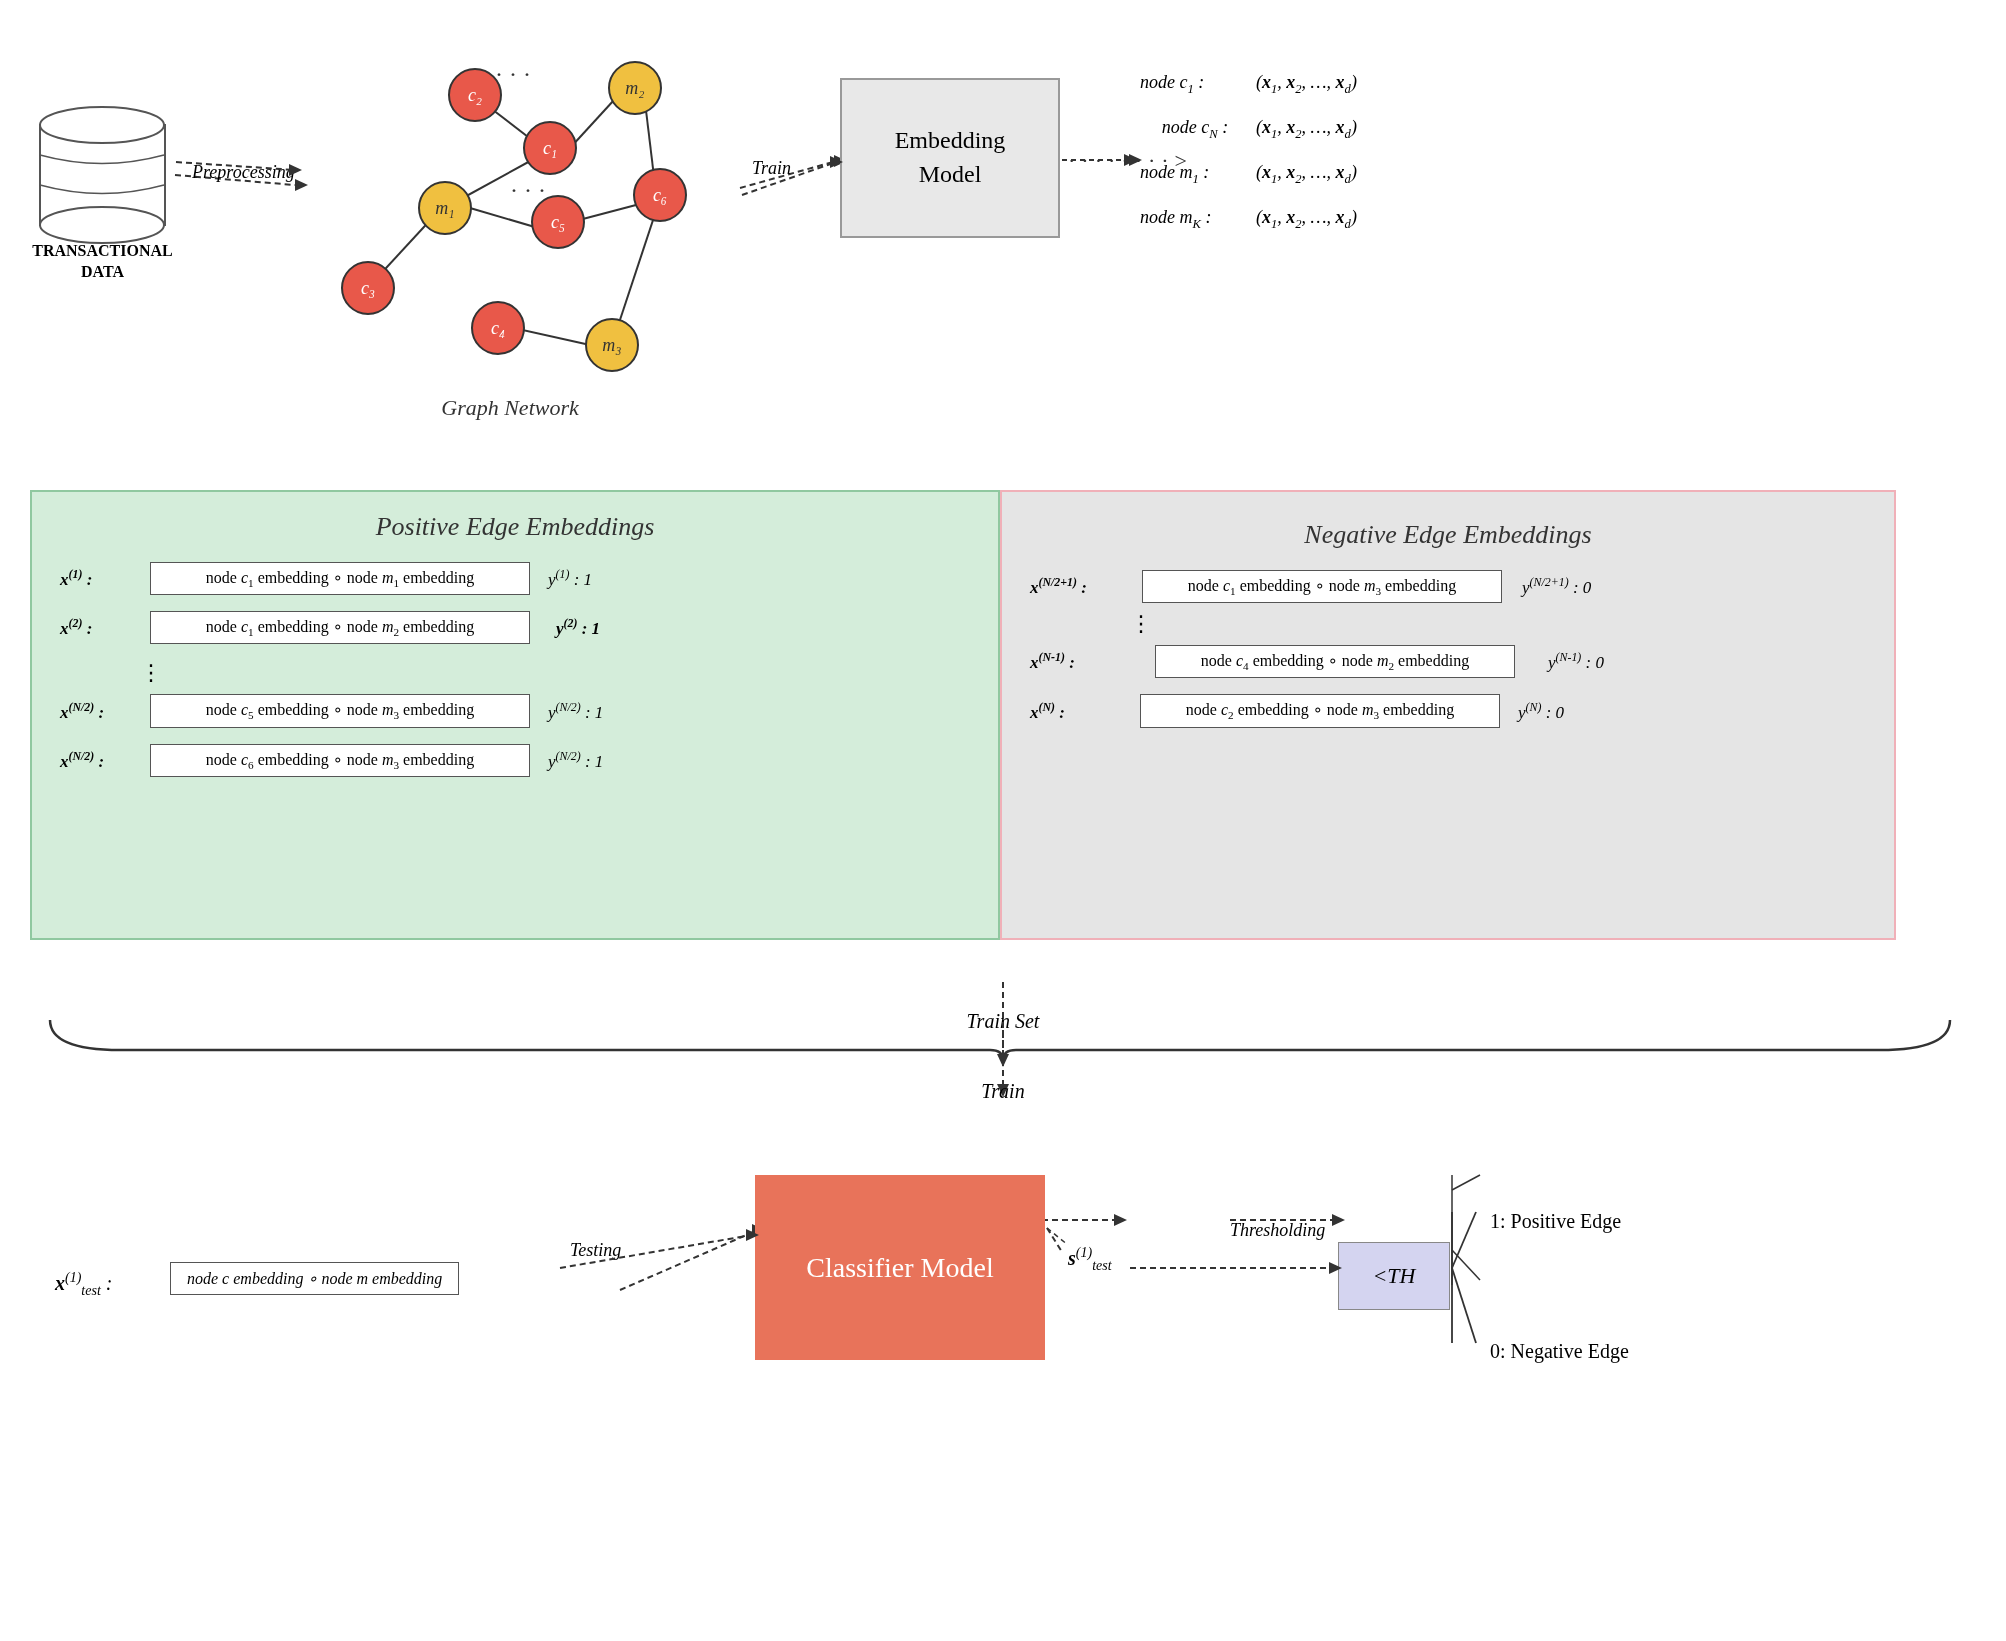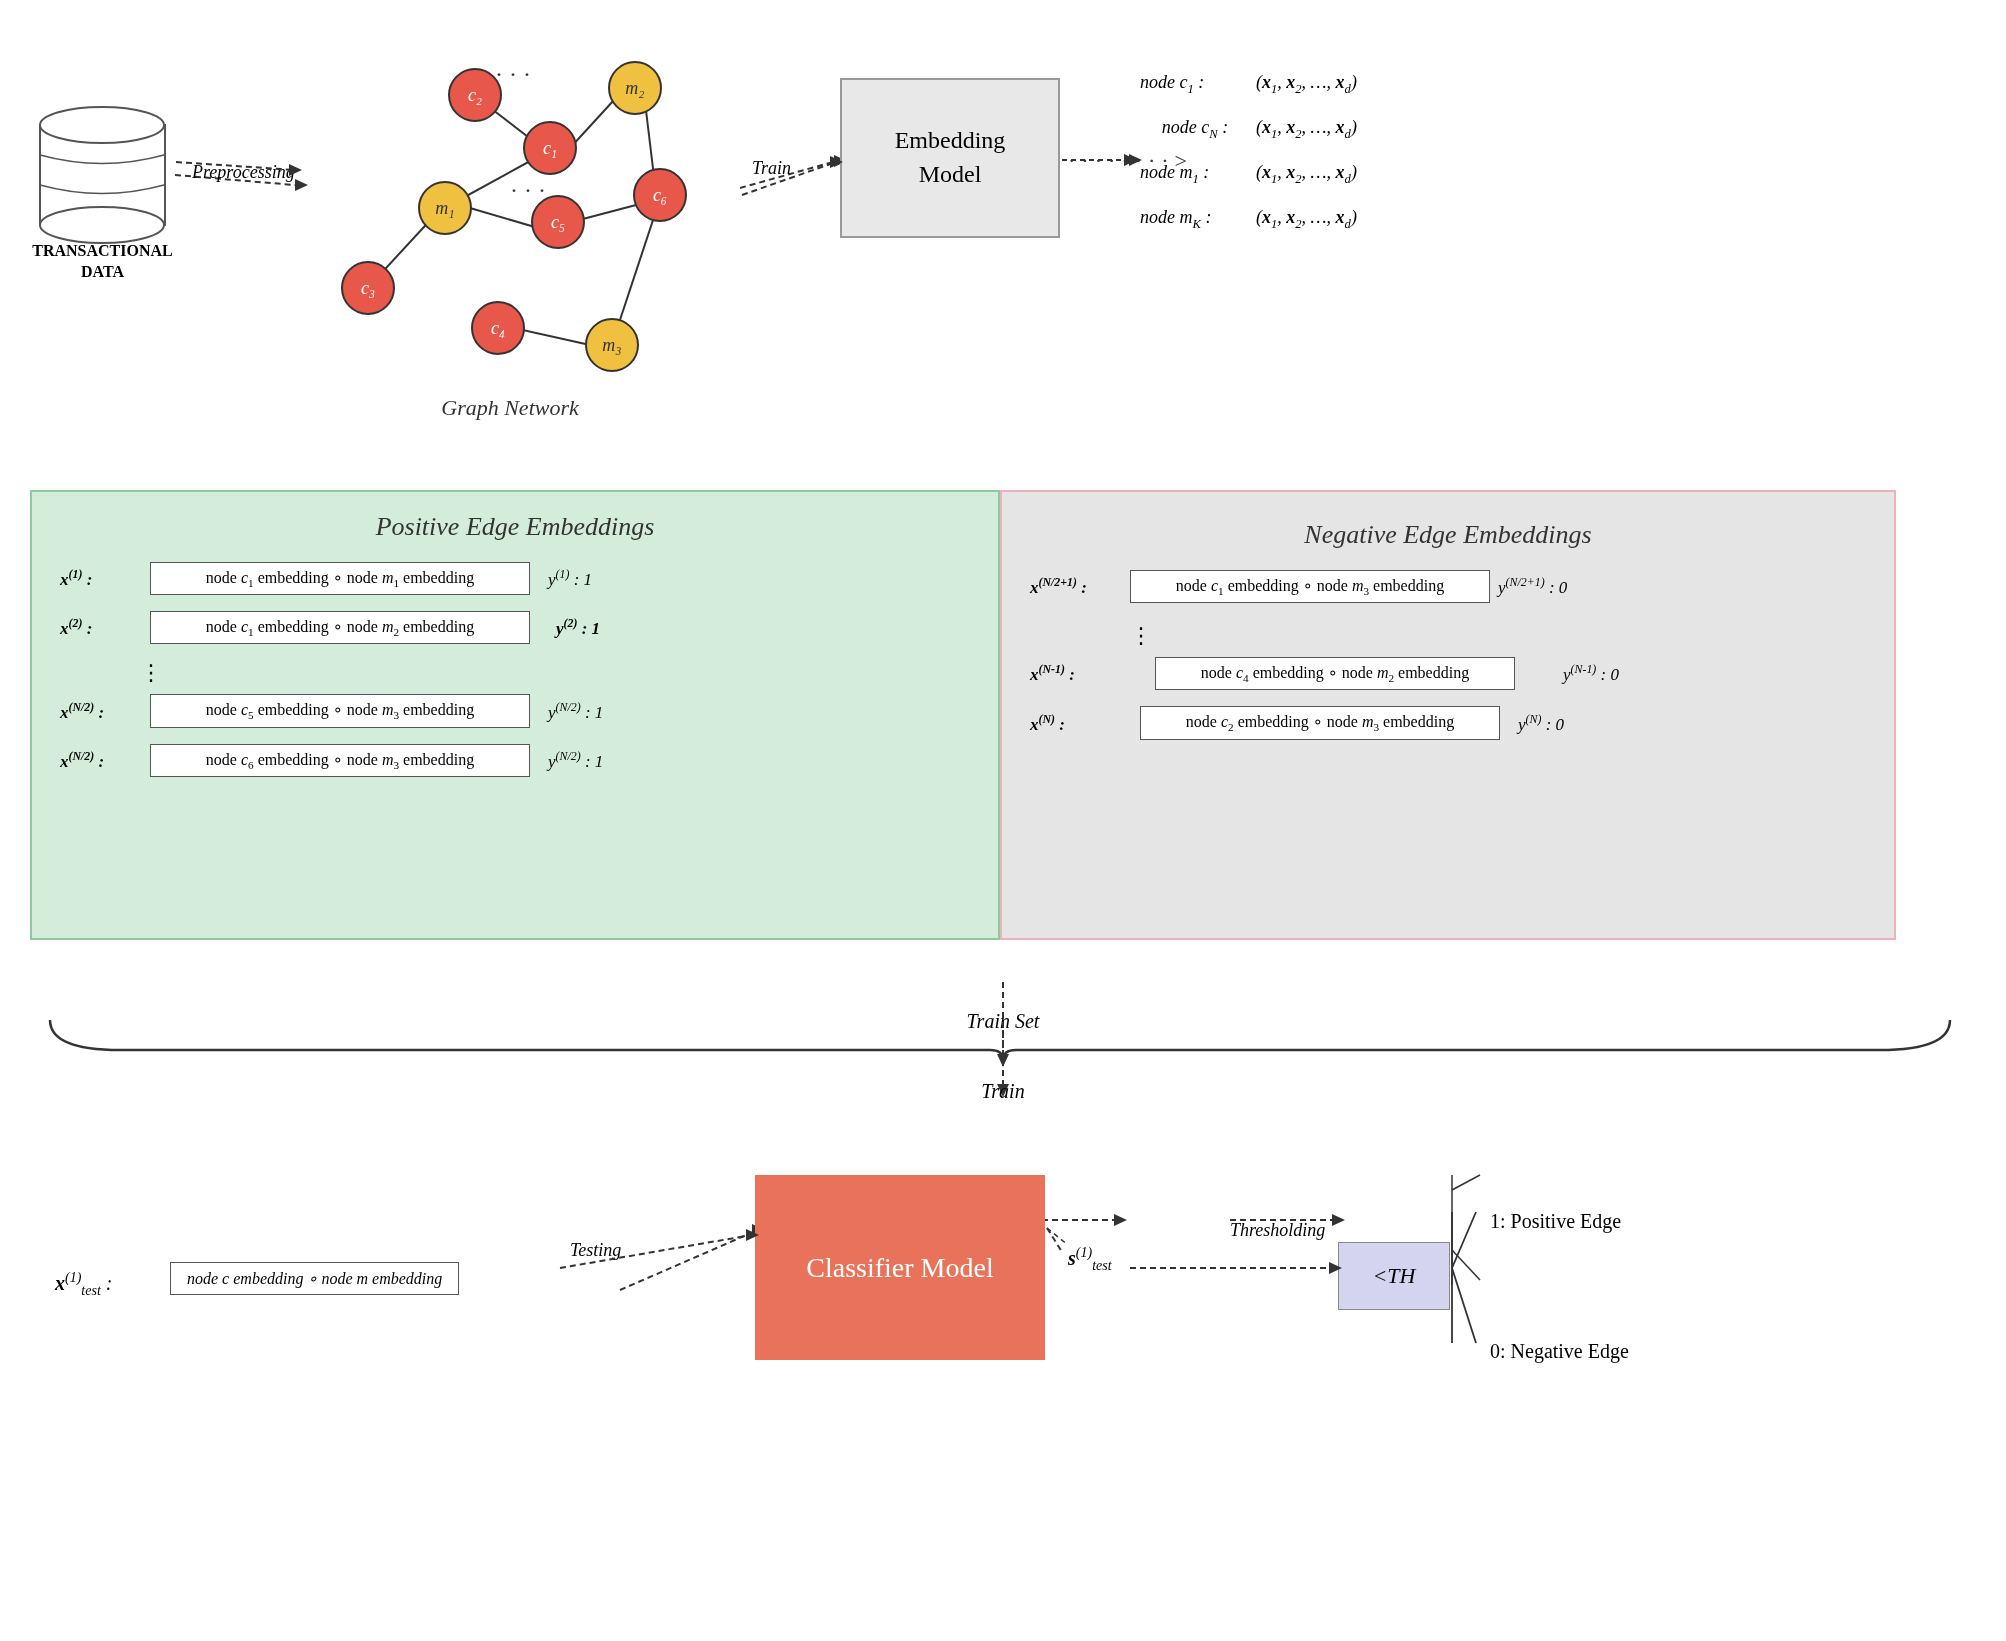--- a/index.html
+++ b/index.html
@@ -213,37 +213,37 @@
       </div>
       <span style="margin-left:8px; font-style:italic;"><i>y</i><sup>(<i>N</i>/2)</sup> : 1</span>
     </div>
   </div>
 
   <div style="position:absolute; top:490px; left:1000px; width:896px; min-height:450px; background:#e5e5e5; border:2px solid #f0b0b8; padding:28px 28px;">
     <div style="text-align:center; font-size:26px; font-style:italic; margin-bottom:20px; color:#333;">
       Negative Edge Embeddings
     </div>
 
-    <div style="display:flex; align-items:center; gap:0; margin-bottom:20px; font-size:17px;">
+    <div style="display:flex; align-items:center; gap:12px; margin-bottom:8px; font-size:17px;">
       <span style="font-style:italic; min-width:100px; font-weight:bold;"><i><b>x</b></i><sup>(<i>N</i>/2+1)</sup> :</span>
       <div style="border:1.5px solid #555; padding:5px 14px; background:white; min-width:360px; text-align:center; font-size:16px;">
         node <i>c</i><sub>1</sub> embedding ∘ node <i>m</i><sub>3</sub> embedding
       </div>
       <span style="margin-left:8px; font-style:italic;"><i>y</i><sup>(<i>N</i>/2+1)</sup> : 0</span>
     </div>
 
 
     <div style="font-size:22px; margin: 8px 0 8px 100px;">⋮</div>
 
     <div style="display:flex; align-items:center; gap:25px; margin-bottom:16px; font-size:17px;">
       <span style="font-style:italic; min-width:100px; font-weight:bold;"><i><b>x</b></i><sup>(<i>N</i>-1)</sup> :</span>
       <div style="border:1.5px solid #555; padding:5px 14px; background:white; min-width:360px; text-align:center; font-size:16px;">
         node <i>c</i><sub>4</sub> embedding ∘ node <i>m</i><sub>2</sub> embedding
       </div>
-      <span style="margin-left:23px; font-style:italic;"><i>y</i><sup>(<i>N</i>-1)</sup> : 0</span>
+      <span style="margin-left:8px; font-style:italic;"><i>y</i><sup>(<i>N</i>-1)</sup> : 0</span>
     </div>
 
     <div style="display:flex; align-items:center; gap:10px; margin-bottom:16px; font-size:17px;">
       <span style="font-style:italic; min-width:100px; font-weight:bold;"><i><b>x</b></i><sup>(<i>N</i>)</sup> :</span>
       <div style="border:1.5px solid #555; padding:5px 14px; background:white; min-width:360px; text-align:center; font-size:16px;">
         node <i>c</i><sub>2</sub> embedding ∘ node <i>m</i><sub>3</sub> embedding
       </div>
       <span style="margin-left:8px; font-style:italic;"><i>y</i><sup>(<i>N</i>)</sup> : 0</span>
     </div>
   </div>

